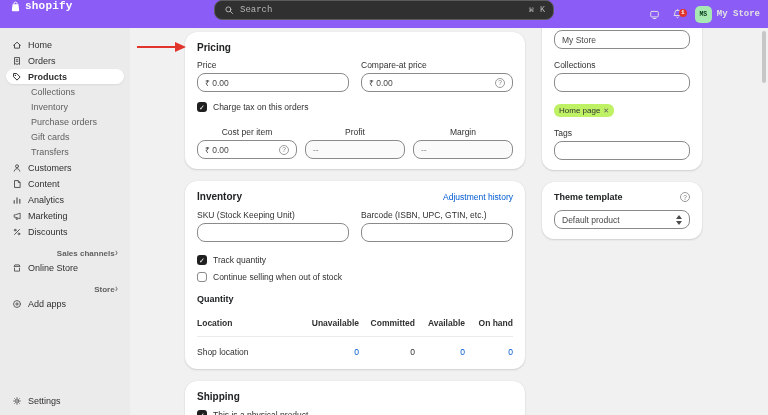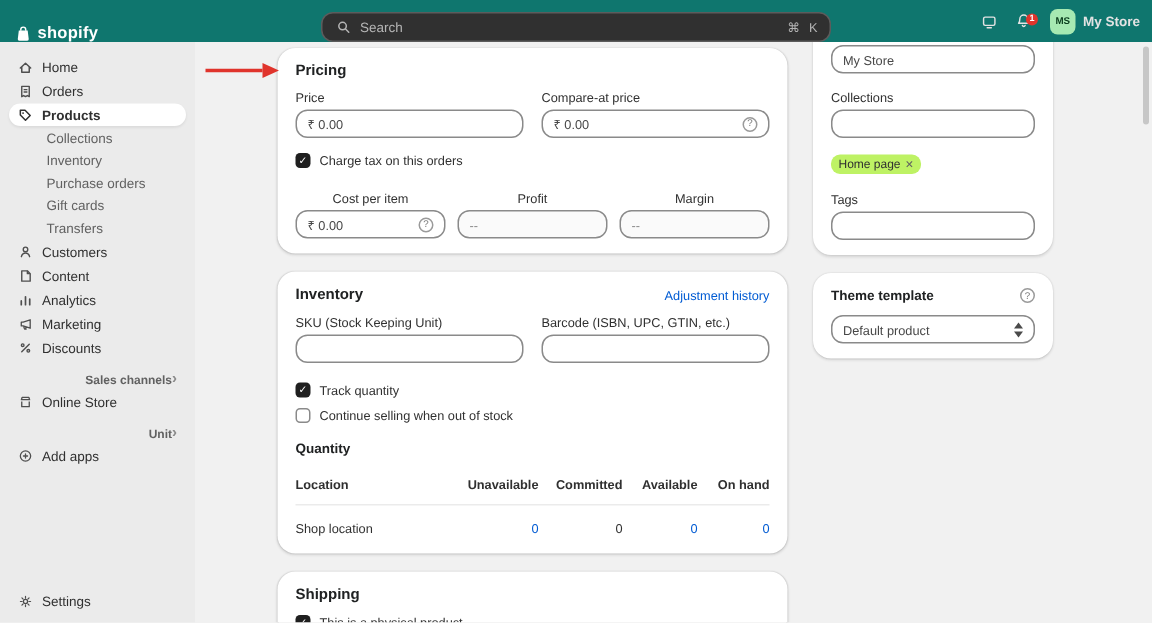--- a/index.html
+++ b/index.html
@@ -1,20 +1,20 @@
 <!DOCTYPE html>
 <html><head>
 <meta charset="utf-8">
 <style>
   * { box-sizing: border-box; margin: 0; padding: 0; }
   html,body { width:768px; height:415px; overflow:hidden; }
   body { font-family:"Liberation Sans", sans-serif; background:#f1f1f1; position:relative; color:#303030; }
 
   
-  .topbar { height:28px; background:#0f766e; display:flex; align-items:flex-end; position:relative; z-index:10; }
+  .topbar { height:28px; background:#8b5cf6; display:flex; align-items:flex-start; position:relative; z-index:10;font-family:Liberation Mono, monospace; }
   .logo { display:flex; align-items:center; gap:4px; padding-left:10px; }
   .logo-text { color:#fff; font-size:11px; font-weight:700; letter-spacing:.2px; }
   .search { position:absolute; left:50%; transform:translateX(-50%); width:340px; height:20px;
             background:#303030; border:1px solid #5c5c5c; border-radius:8px; display:flex;
             align-items:center; padding:0 8px; gap:6px; }
   .search-text { color:#b5b5b5; font-size:9px; flex:1; }
   .kbd { color:#b5b5b5; font-size:8.5px; }
   .top-right { position:absolute; right:8px; height:100%; display:flex; align-items:center; gap:12px; }
   .iconbtn { position:relative; display:flex; align-items:center; cursor:pointer; }
   .badge { position:absolute; top:0px; right:-4px; background:#e0342c; color:#fff; font-size:6px;
@@ -230,21 +230,21 @@
     <div class="nav-item">
       <span class="icon">
           <svg width="10" height="10" viewBox="0 0 16 16" fill="none" stroke="#4f4f4f" stroke-width="1.4" stroke-linejoin="round">
             <path d="M3.5 5.5 4.5 3h7l1 2.5M3 5.5h10M4 7.5V13h8V7.5"></path>
           </svg>
         </span>
       <span>Online Store</span>
     </div>
 
     <div class="nav-section">
-      <span>Unit</span>
+      <span>Store</span>
       <span class="chev">›</span>
     </div>
     <div class="nav-item">
       <span class="icon">
           <svg width="10" height="10" viewBox="0 0 16 16" fill="none" stroke="#4f4f4f" stroke-width="1.4" stroke-linecap="round">
             <circle cx="8" cy="8" r="5.5"></circle>
             <path d="M8 5.8v4.4M5.8 8h4.4"></path>
           </svg>
         </span>
       <span>Add apps</span>

